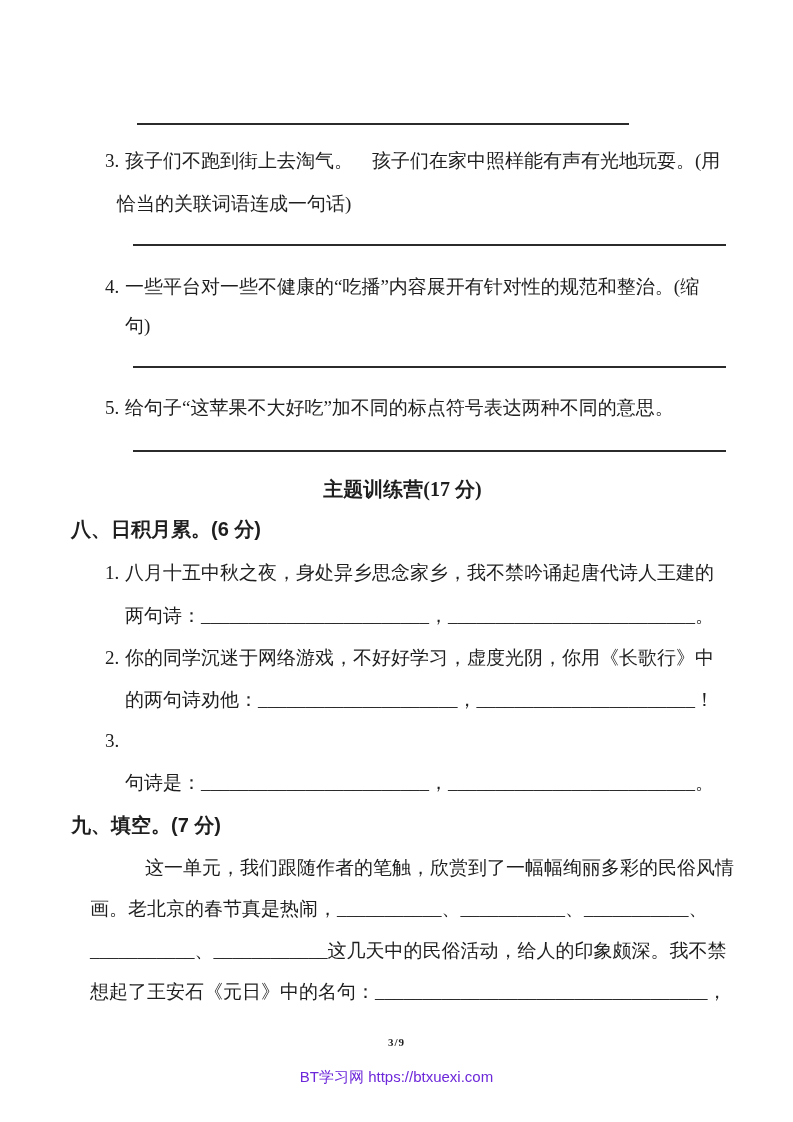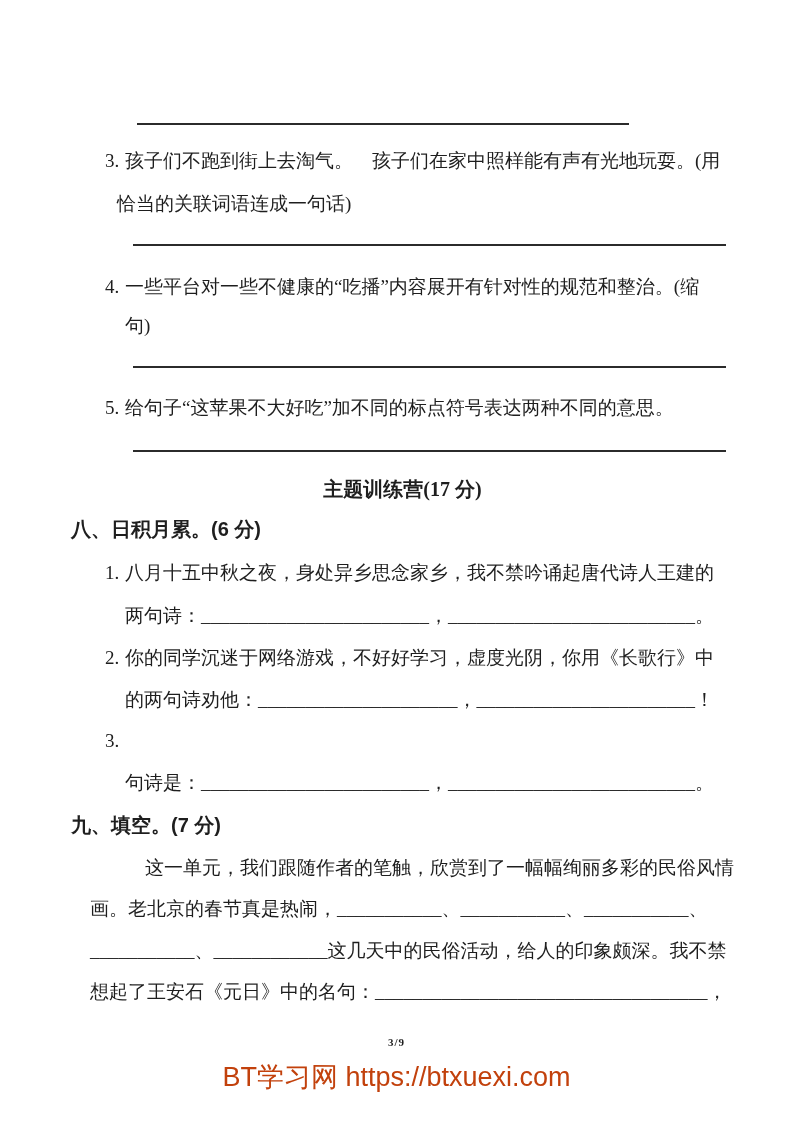--- a/index.html
+++ b/index.html
@@ -52,23 +52,23 @@
     text-align:center;
     font-size:11px;
     font-weight:700;
     line-height:24px;
     letter-spacing:1px;
   }
   .watermark{
     position:absolute;
     left:0;right:0;
     text-align:center;
-    font-size:27px;
+    font-size:15px;
     line-height:28px;
-    color:#c2410c;
+    color:#6d28d9;
     font-family:"Liberation Sans","DejaVu Sans",sans-serif;
   }
 </style>
 </head>
 <body>
 
 <div class="page">
 
   <div class="ans" style="left:137px;top:123px;width:492px"></div>
 

